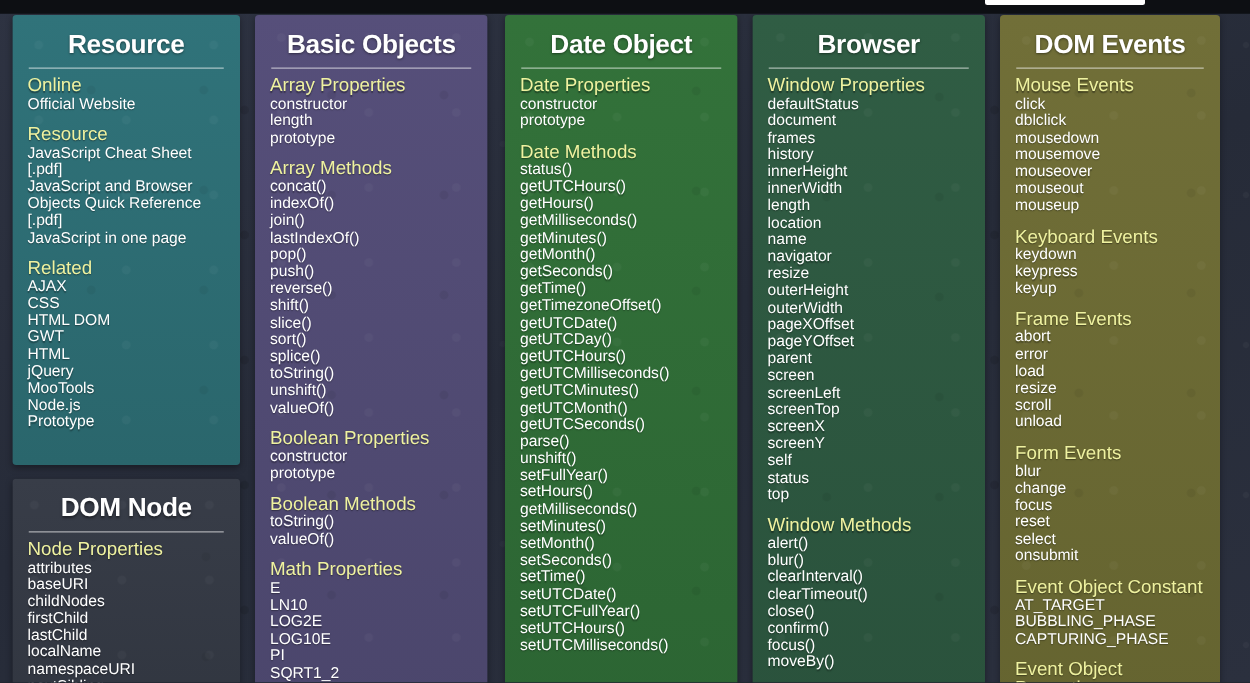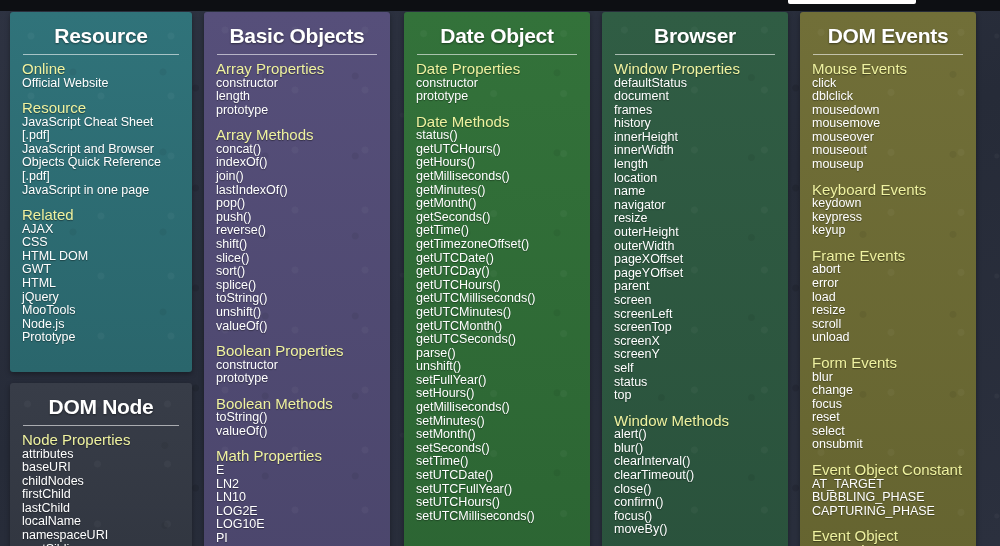--- a/index.html
+++ b/index.html
@@ -188,21 +188,20 @@
       <div class="item">unshift()</div>
       <div class="item">valueOf()</div>
       <div class="sec-head">Boolean Properties</div>
       <div class="item">constructor</div>
       <div class="item">prototype</div>
       <div class="sec-head">Boolean Methods</div>
       <div class="item">toString()</div>
       <div class="item">valueOf()</div>
       <div class="sec-head">Math Properties</div>
       <div class="item">E</div>
-      <div class="item">LN2</div>
       <div class="item">LN10</div>
       <div class="item">LOG2E</div>
       <div class="item">LOG10E</div>
       <div class="item">PI</div>
       <div class="item">SQRT1_2</div>
     </div>
   <div class="card" id="card-date">
       <div class="card-title">Date Object</div>
       <div class="card-rule"></div>
       <div class="sec-head first">Date Properties</div>

